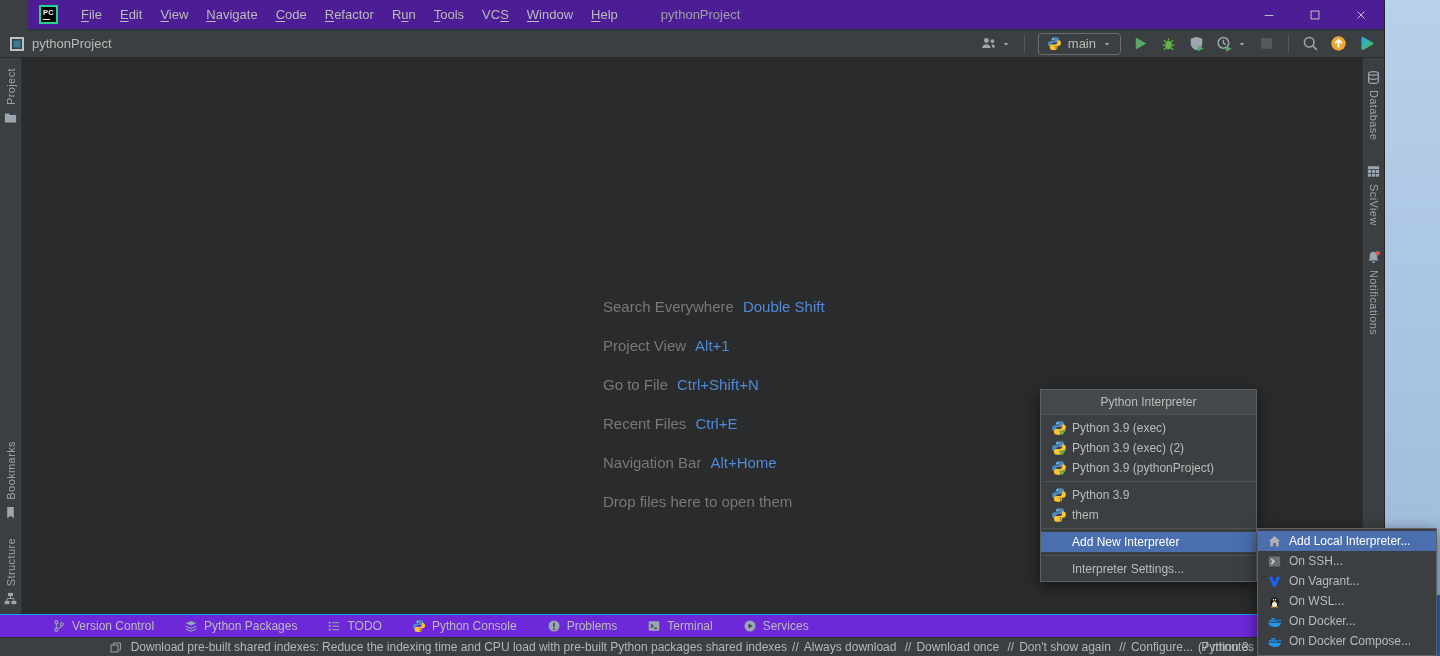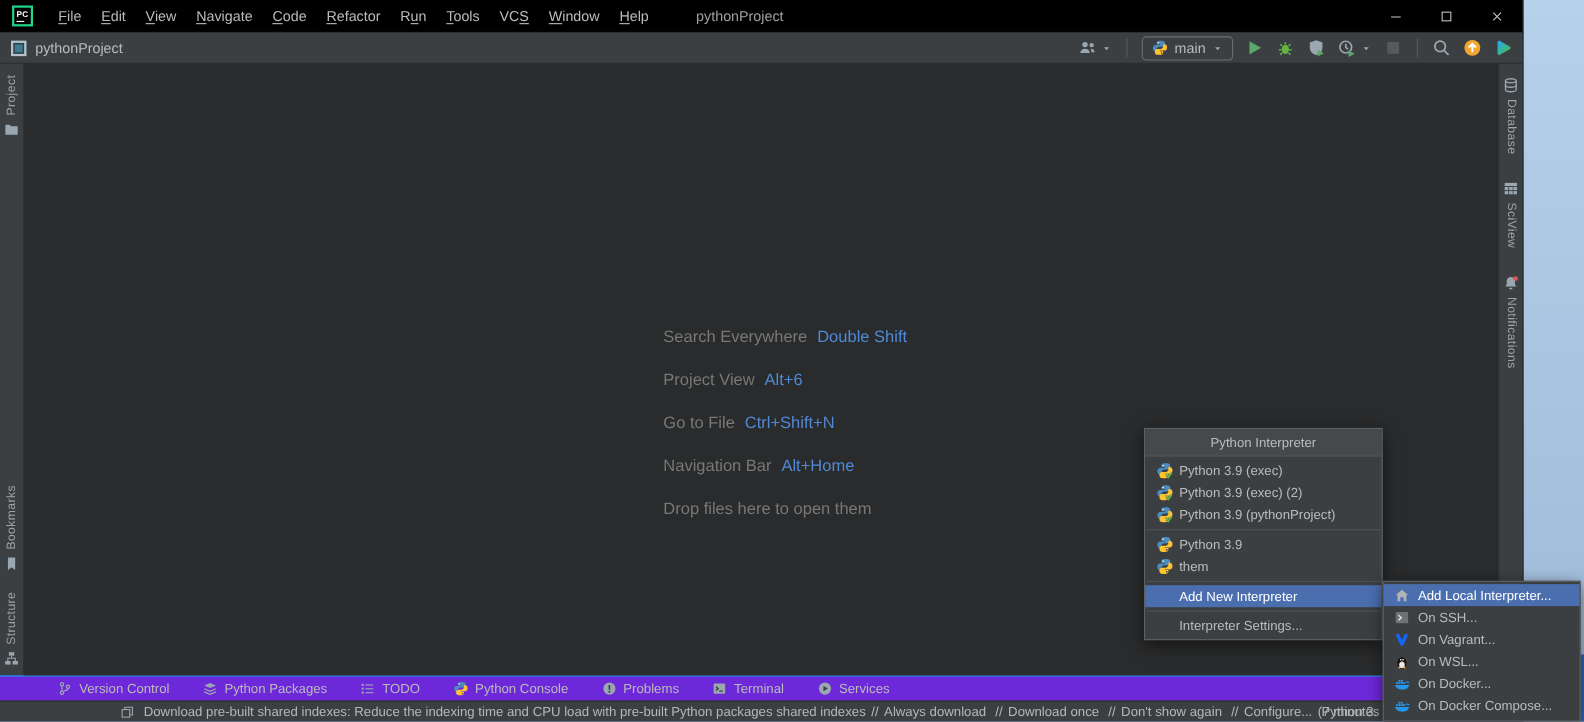--- a/index.html
+++ b/index.html
@@ -10,22 +10,22 @@
     position:relative; color:#bbbbbb;
   }
   .desktop { position:absolute; inset:0;
     background:linear-gradient(180deg, var(--desktop1,#b8d1ea) 0%, var(--desktop2,#9cb9d8) 100%); }
   .window { position:absolute; left:0; top:0; width:1385px; height:656px;
     background:#3c3f41; border-right:1px solid #24272a; display:flex; flex-direction:column; }
   .icon { display:inline-flex; }
   .icon svg { width:100%; height:100%; display:block; }
 
   
-  .titlebar { height:30px; background:#000000; border-bottom:1px solid #2c2e30;
-    display:flex; align-items:center; flex:0 0 auto; }
+  .titlebar { height:30px; background:#4c1d95; border-bottom:1px solid #2c2e30;
+    display:flex; align-items:center; flex:0 0 auto;margin-left:28px; }
   .pc-logo { width:19px; height:19px; margin-left:11px; background:#000; border:2px solid #21d789;
     display:flex; flex-direction:column; align-items:center; justify-content:center; }
   .pc-logo .pc-txt { font-size:7.5px; font-weight:bold; color:#fff; line-height:8px; letter-spacing:.2px; }
   .pc-logo .pc-bar { width:7px; height:1.5px; background:#fff; margin-top:1.5px; align-self:flex-start; margin-left:2px; }
   .menus { display:flex; margin-left:14px; }
   .menu-item { padding:0 9px; font-size:13px; color:#bbbbbb; line-height:30px; cursor:default; }
   .menu-item u { text-decoration:underline; text-underline-offset:2px; }
   .win-title { margin-left:34px; font-size:13px; color:#9da1a4; }
   .win-buttons { margin-left:auto; display:flex; height:100%; }
   .win-btn { width:46px; height:100%; display:flex; align-items:center; justify-content:center; }
@@ -310,28 +310,32 @@
       <div class="editor">
         <div class="shortcuts">
 
             <div class="sc-row">
               <span class="sc-label">Search Everywhere</span>
               <span class="sc-key">Double Shift</span>
             </div>
 
             <div class="sc-row">
               <span class="sc-label">Project View</span>
-              <span class="sc-key">Alt+6</span>
+              <span class="sc-key">Alt+1</span>
             </div>
 
             <div class="sc-row">
               <span class="sc-label">Go to File</span>
               <span class="sc-key">Ctrl+Shift+N</span>
             </div>
 
+            <div class="sc-row">
+              <span class="sc-label">Recent Files</span>
+              <span class="sc-key">Ctrl+E</span>
+            </div>
 
             <div class="sc-row">
               <span class="sc-label">Navigation Bar</span>
               <span class="sc-key">Alt+Home</span>
             </div>
 
             <div class="sc-row">
               <span class="sc-label">Drop files here to open them</span>
               <span class="sc-key"></span>
             </div>

